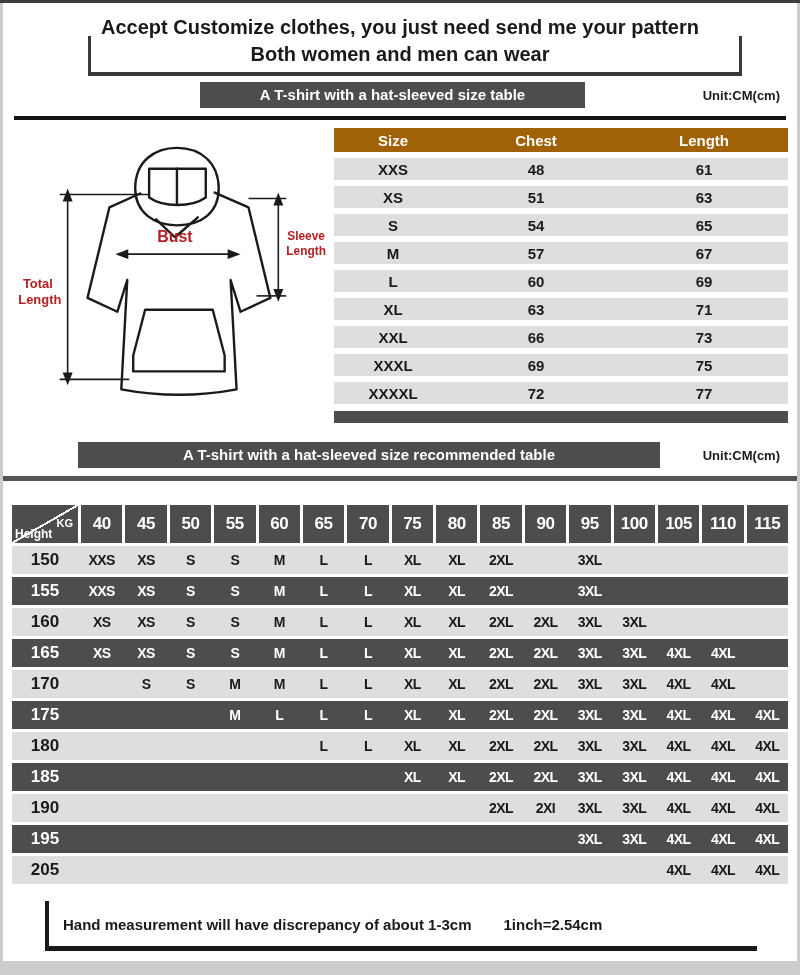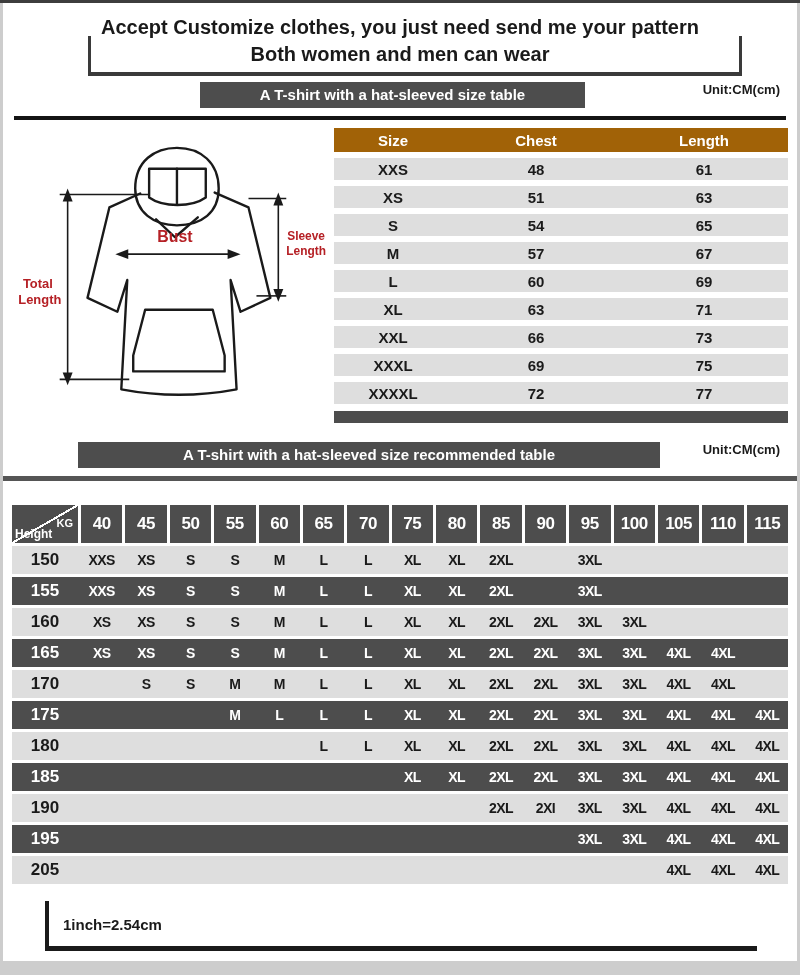--- a/index.html
+++ b/index.html
@@ -11,21 +11,21 @@
   .edge-right{right:0;top:0;bottom:0;width:3px;}
   .edge-bottom{left:0;right:0;bottom:0;height:14px;}
 
   
   .banner{position:relative;margin:5px 30px 0 30px;text-align:center;
           font-size:20px;font-weight:700;line-height:27px;padding-top:6px;}
   .banner-bracket{position:absolute;left:58px;right:28px;top:28px;bottom:-8px;
           border-left:3px solid #3a3a3a;border-right:3px solid #3a3a3a;border-bottom:4px solid #3a3a3a;}
 
   
-  .sec{display:flex;align-items:flex-start;margin:14px 14px 0 14px;}
+  .sec{display:flex;align-items:center;margin:14px 14px 0 14px;}
   .sec-bar{background:#4d4d4d;color:#fff;font-weight:700;font-size:15px;
            height:26px;line-height:26px;text-align:center;}
   .sec1 .sec-bar{margin-left:186px;width:385px;}
   .sec2 .sec-bar{margin-left:64px;width:582px;}
   .sec-unit{margin-left:auto;margin-right:6px;font-weight:700;font-size:13px;}
   .rule1{height:4px;background:#141414;margin:8px 14px 0 14px;}
   .rule2{height:5px;background:#555;margin:8px 0 0 0;}
 
   
   .main{display:flex;margin:8px 12px 0 10px;height:300px;}
@@ -419,18 +419,19 @@
           <div class="rc-cell"></div>
           <div class="rc-cell">4XL</div>
           <div class="rc-cell">4XL</div>
           <div class="rc-cell">4XL</div>
         </div>
       </div>
   </div>
 
   <div class="footer">
     <div class="footer-text">
+      <span>Hand measurement will have discrepancy of about  1-3cm</span>
       <span>1inch=2.54cm</span>
     </div>
   </div>
 
   <div class="edge edge-bottom"></div>
 </div>
 
 </body></html>

